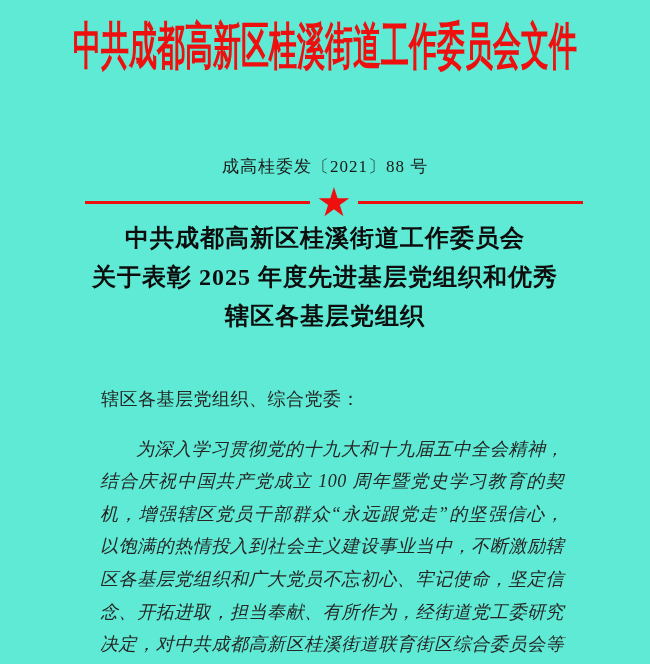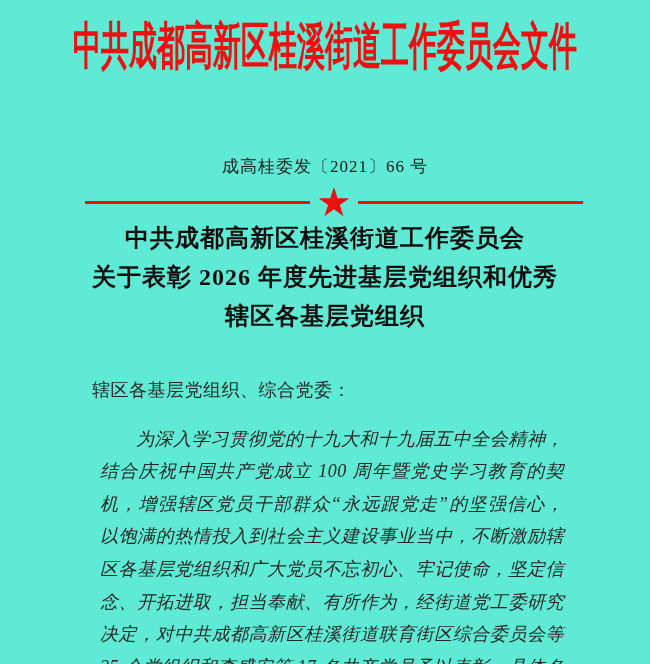--- a/index.html
+++ b/index.html
@@ -80,41 +80,41 @@
     position: absolute;
     top: 366px;
     left: 84px;
     width: 496px;
     font-size: 18px;
     line-height: 32.6px;
     color: #262626;
     text-align: justify;
     letter-spacing: 0.5px;
   }
-  .body-text .salutation { margin: 8px; }
+  .body-text .salutation { margin: 17px; }
   .body-text .para { margin: 16px; text-indent: 2em; font-style: italic; }
 </style>
 </head>
 <body>
 
 <div id="page">
 
   <div class="banner">中共成都高新区桂溪街道工作委员会文件</div>
 
-  <div class="doc-number">成高桂委发〔2021〕66 号</div>
+  <div class="doc-number">成高桂委发〔2021〕88 号</div>
 
   <div class="divider">
     <span class="seg"></span>
     <span class="star">★</span>
     <span class="seg"></span>
   </div>
 
   <div class="title">
     <div>中共成都高新区桂溪街道工作委员会</div>
-    <div>关于表彰 2026 年度先进基层党组织和优秀</div>
+    <div>关于表彰 2025 年度先进基层党组织和优秀</div>
     <div>辖区各基层党组织</div>
   </div>
 
   <div class="body-text">
     <p class="salutation">辖区各基层党组织、综合党委：</p>
     <p class="para">为深入学习贯彻党的十九大和十九届五中全会精神，结合庆祝中国共产党成立 100 周年暨党史学习教育的契机，增强辖区党员干部群众“永远跟党走”的坚强信心，以饱满的热情投入到社会主义建设事业当中，不断激励辖区各基层党组织和广大党员不忘初心、牢记使命，坚定信念、开拓进取，担当奉献、有所作为，经街道党工委研究决定，对中共成都高新区桂溪街道联育街区综合委员会等 25 个党组织和李盛安等 17 名共产党员予以表彰。具体名单如下。</p>
   </div>
 
 </div>
 

